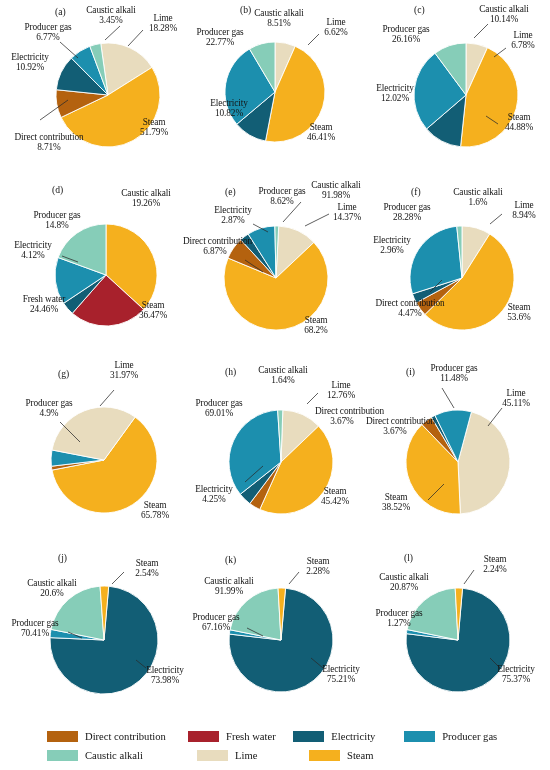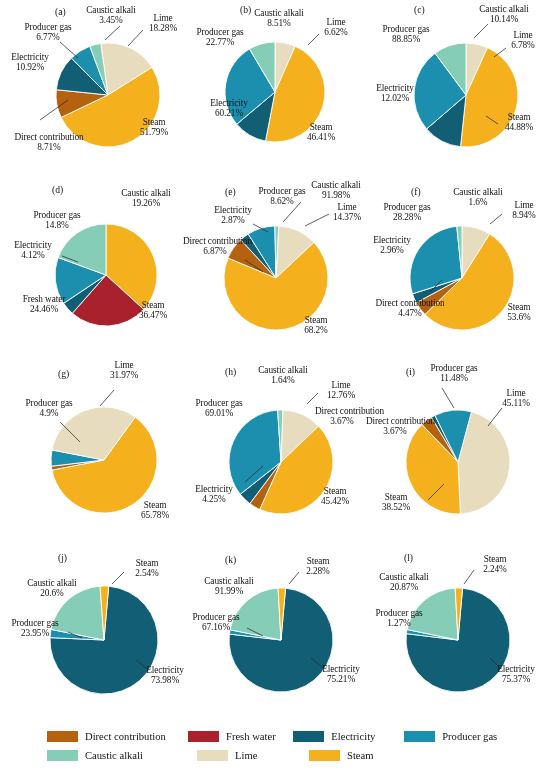--- a/index.html
+++ b/index.html
@@ -129,21 +129,21 @@
         <div class="lbl c" style="left: 132px; top: 17px; width: 42px;">
           <div>Lime</div>
           <div>6.62%</div>
         </div>
         <div class="lbl c" style="left: 2px; top: 27px; width: 70px;">
           <div>Producer gas</div>
           <div>22.77%</div>
         </div>
         <div class="lbl c" style="left: 1px; top: 98px; width: 90px;">
           <div>Electricity</div>
-          <div>60.21%</div>
+          <div>10.82%</div>
         </div>
         <div class="lbl c" style="left: 113px; top: 122px; width: 50px;">
           <div>Steam</div>
           <div>46.41%</div>
         </div>
       </div>
       <div class="panel" style="left: 366px; top: 0px;">
         <svg class="pie-svg" width="183" height="180">
           <path d="M 100 95 L 100 43 A 52 52 0 0 1 121.49207738962593 47.649280792385746 Z" fill="#E8DCBE" stroke="#ffffff" stroke-width="0.9"></path>
           <path d="M 100 95 L 121.49207738962593 47.649280792385746 A 52 52 0 0 1 94.55260335853328 146.7138846909661 Z" fill="#F5B01E" stroke="#ffffff" stroke-width="0.9"></path>
@@ -158,21 +158,21 @@
         <div class="lbl c" style="left: 98px; top: 4px; width: 80px;">
           <div>Caustic alkali</div>
           <div>10.14%</div>
         </div>
         <div class="lbl c" style="left: 134px; top: 30px; width: 46px;">
           <div>Lime</div>
           <div>6.78%</div>
         </div>
         <div class="lbl c" style="left: 3px; top: 24px; width: 74px;">
           <div>Producer gas</div>
-          <div>88.85%</div>
+          <div>26.16%</div>
         </div>
         <div class="lbl c" style="left: 0px; top: 83px; width: 58px;">
           <div>Electricity</div>
           <div>12.02%</div>
         </div>
         <div class="lbl c" style="left: 128px; top: 112px; width: 50px;">
           <div>Steam</div>
           <div>44.88%</div>
         </div>
       </div>
@@ -386,21 +386,21 @@
         <div class="lbl c" style="left: 122px; top: 18px; width: 50px;">
           <div>Steam</div>
           <div>2.54%</div>
         </div>
         <div class="lbl c" style="left: 16px; top: 38px; width: 72px;">
           <div>Caustic alkali</div>
           <div>20.6%</div>
         </div>
         <div class="lbl c" style="left: 1px; top: 78px; width: 68px;">
           <div>Producer gas</div>
-          <div>23.95%</div>
+          <div>70.41%</div>
         </div>
         <div class="lbl c" style="left: 140px; top: 125px; width: 50px;">
           <div>Electricity</div>
           <div>73.98%</div>
         </div>
       </div>
       <div class="panel" style="left: 183px; top: 540px;">
         <svg class="pie-svg" width="183" height="180">
           <path d="M 98 100 L 102.53209862287822 48.19787569922923 A 52 52 0 1 1 46.33874510996006 94.0742305827577 Z" fill="#125E75" stroke="#ffffff" stroke-width="0.9"></path>
           <path d="M 98 100 L 46.33874510996006 94.0742305827577 A 52 52 0 0 1 47.01612777261557 89.77039723636648 Z" fill="#1C8FAE" stroke="#ffffff" stroke-width="0.9"></path>

